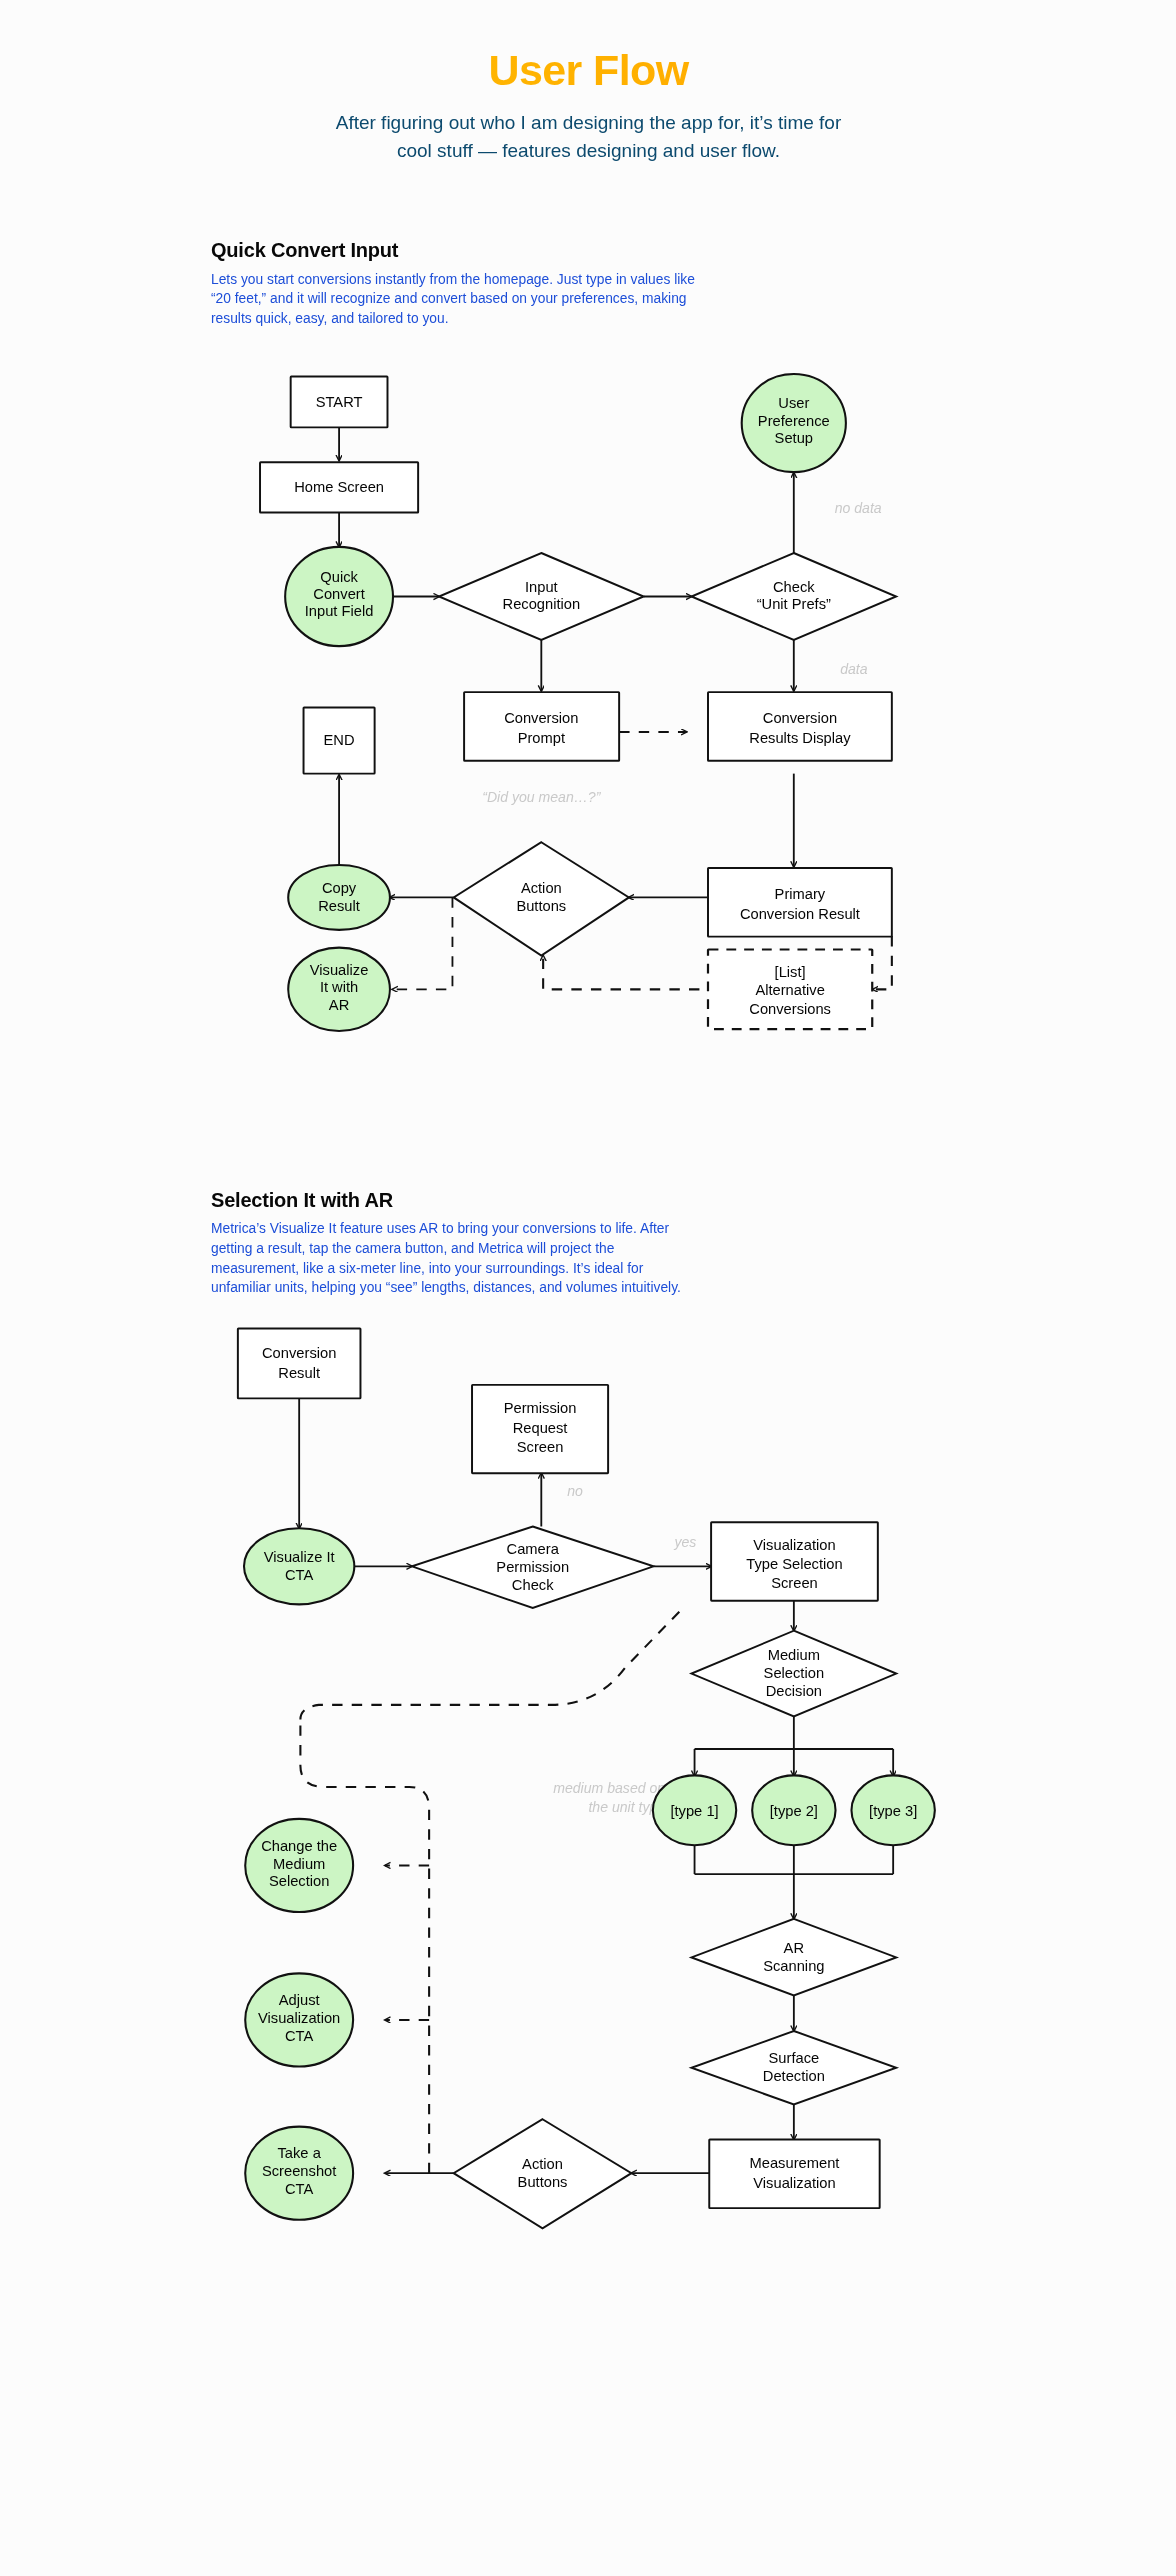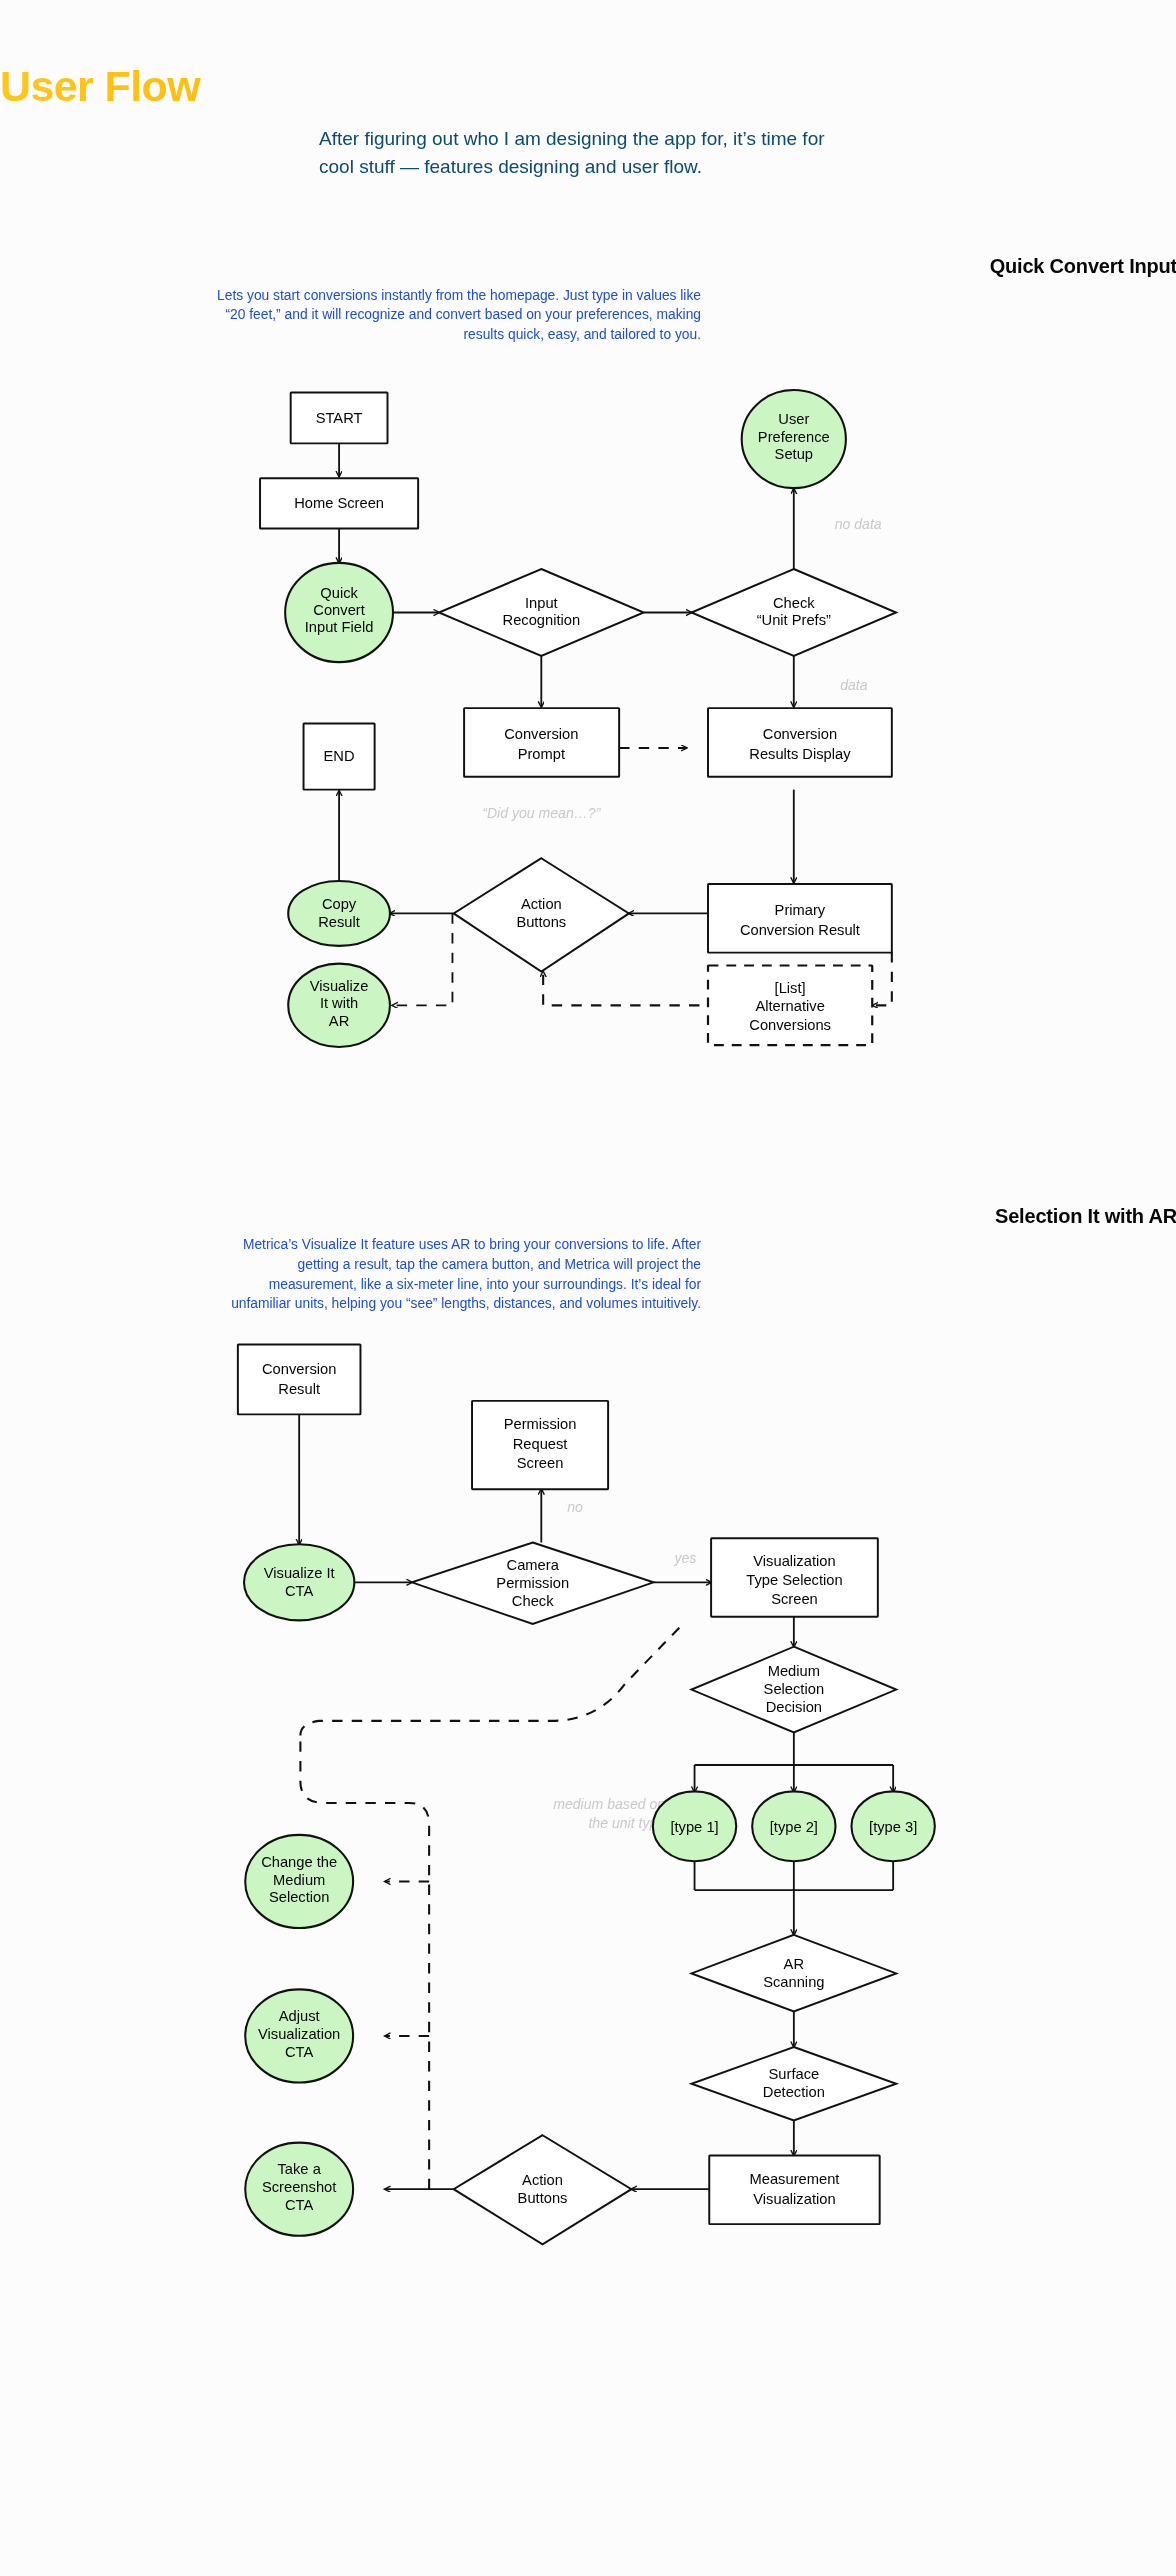--- a/index.html
+++ b/index.html
@@ -6,21 +6,21 @@
   body {
     width:1177px;
     background:#FCFCFC;
     font-family:"Liberation Sans", sans-serif;
     color:#111;
     -webkit-font-smoothing:antialiased;
   }
   .page { width:1177px; position:relative; padding-bottom:37px; }
 
   
-  .hero { padding-top:48px;margin-top:16px; }
+  .hero { text-align:center; padding-top:48px; }
   .hero-title {
     font-size:43px;
     font-weight:bold;
     letter-spacing:-0.6px;
     background:linear-gradient(100deg,#FFC61A 0%,#FFB300 45%,#FFA000 100%);
     -webkit-background-clip:text;
     background-clip:text;
     color:#FFB810;
     -webkit-text-fill-color:transparent;
     margin:0;
@@ -29,21 +29,21 @@
   .hero-sub {
     margin:16px auto 0;
     width:539px;
     font-size:19px;
     line-height:1.48;
     color:#0c4a6e;
     font-weight:400;
   }
 
   
-  .section { position:relative;text-align:right; }
+  .section { position:relative; }
   .section-head { padding-left:211px; }
   .section-title {
     font-size:20px;
     font-weight:bold;
     letter-spacing:-0.2px;
     color:#080808;
     margin:0 0 7.4px 0;
   }
   .section-desc {
     font-size:13.8px;

